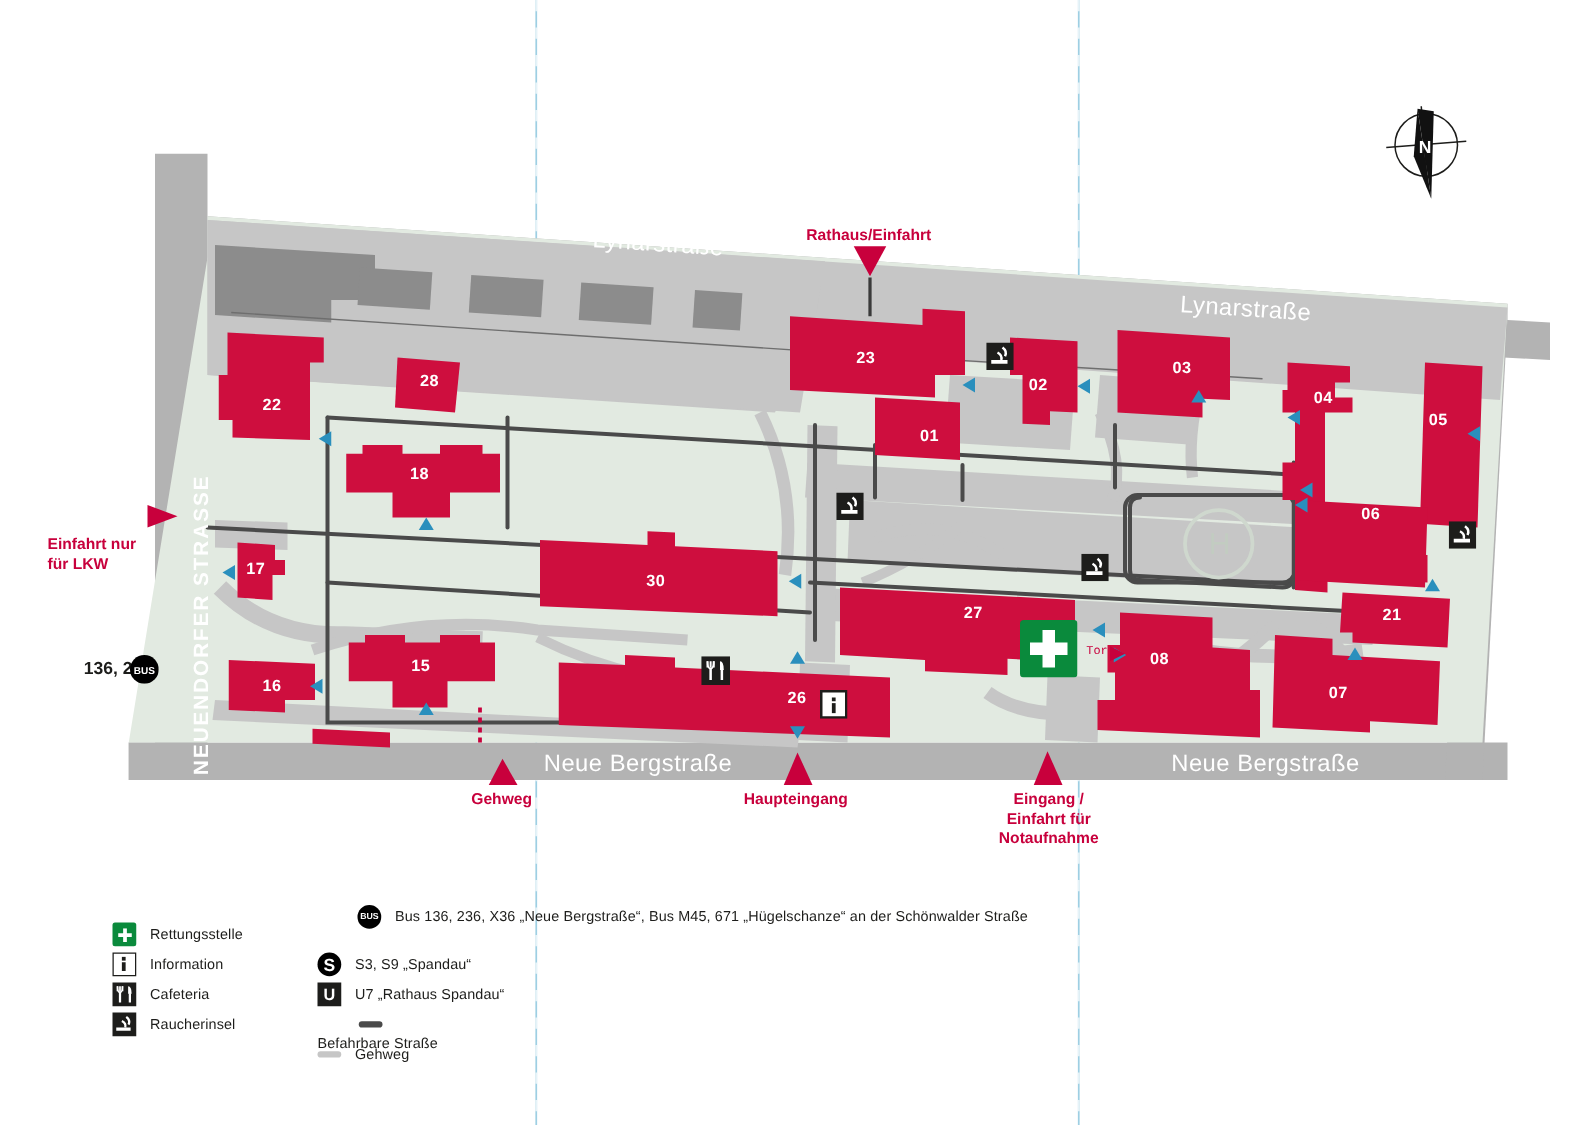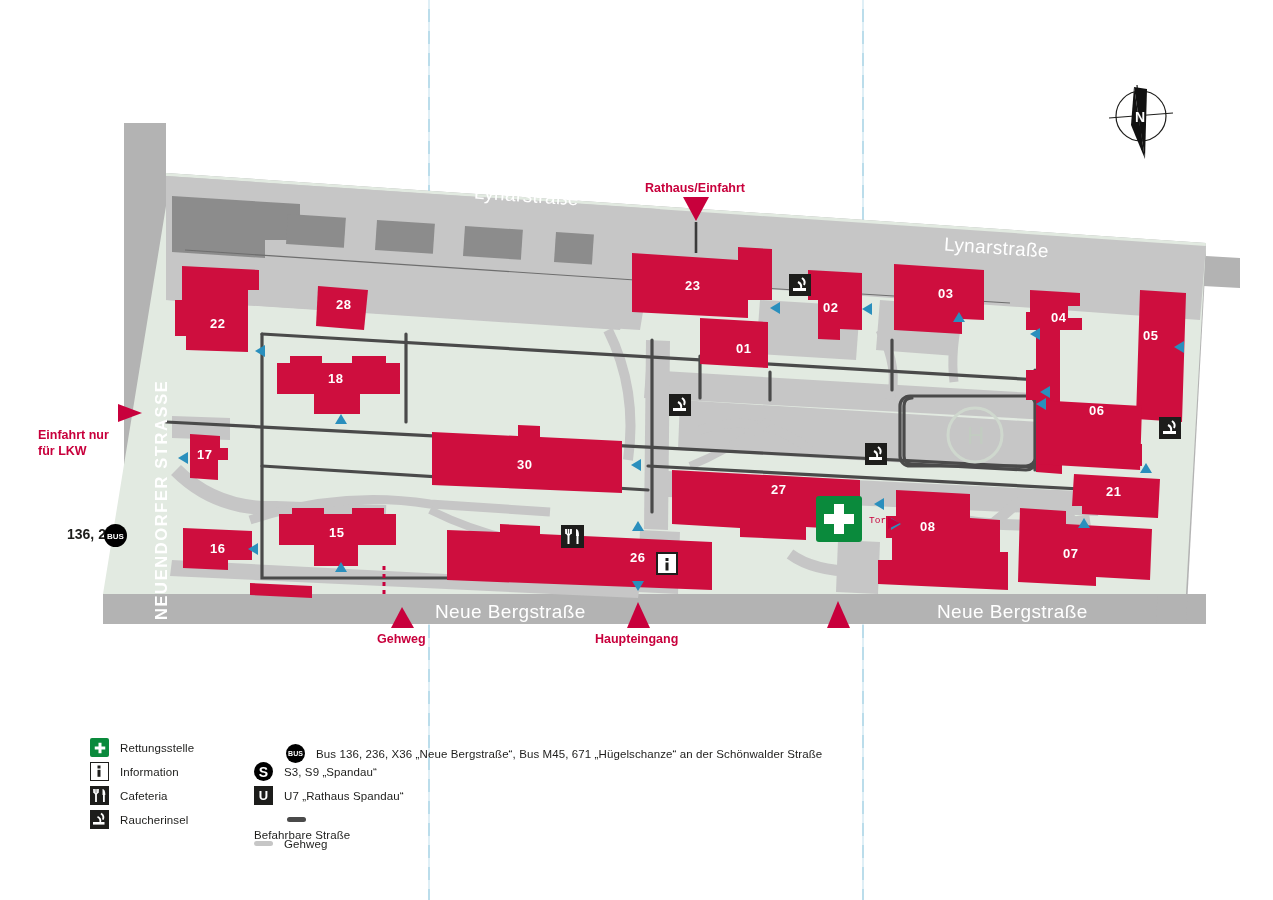--- a/index.html
+++ b/index.html
@@ -261,20 +261,24 @@
 
     <div class="m-tor" style="left:869px;top:515px;font-family:Liberation Mono, monospace;">Tor</div>
 
     <div class="m-red" style="left:38px;top:428px;">
       <div>Einfahrt nur</div>
       <div>für LKW</div>
     </div>
     <div class="m-red" style="left:645px;top:181px;">Rathaus/Einfahrt</div>
     <div class="m-red" style="left:377px;top:632px;">Gehweg</div>
     <div class="m-red" style="left:595px;top:632px;">Haupteingang</div>
+    <div class="m-red" style="left:765px;top:632px;text-align:center;width:148px;">
+      <div>Eingang /</div>
+      <div>Einfahrt für Notaufnahme</div>
+    </div>
 
     <div class="m-bus" style="left:42px;top:526px;margin-left:25px;">136, 236</div>
     <div class="m-small-ico" style="left:104px;top:524px;">
       <svg width="23" height="23" viewBox="0 0 23 23">
           <circle cx="11.5" cy="11.5" r="11.5" fill="#000"></circle>
           <text x="11.5" y="15" fill="#fff" font-size="8" font-weight="bold" text-anchor="middle" font-family="Liberation Sans, sans-serif">BUS</text>
         </svg>
     </div>
 
     <div class="m-small-ico" style="left:816px;top:496px;">
@@ -373,21 +377,21 @@
       <span class="lg-ico ic-black">
         <svg width="19" height="19" viewBox="0 0 19 19">
           <path d="M3 12 h11.5 v2.6 h-11.5 z" fill="#fff"></path>
           <path d="M11 3.5 q3.6 2.6 1.8 6.2" stroke="#fff" stroke-width="1.8" fill="none"></path>
           <path d="M7.5 6.8 q3.6 1.8 2.7 5.2" stroke="#fff" stroke-width="1.8" fill="none"></path>
         </svg>
       </span>
       <span class="lg-txt">Raucherinsel</span>
     </div>
 
-    <div class="lg-row" style="left:254px;top:744px;padding-left:32px;">
+    <div class="lg-row" style="left:254px;top:724px;padding-left:32px;">
       <span class="lg-ico ic-circle" style="font-size:7px;">
         <span>BUS</span>
       </span>
       <span class="lg-txt">Bus 136, 236, X36 „Neue Bergstraße“, Bus M45, 671 „Hügelschanze“ an der Schönwalder Straße</span>
     </div>
 
     <div class="lg-row" style="left:254px;top:762px;">
       <span class="lg-ico ic-circle" style="font-size:14px;">
         <span>S</span>
       </span>

